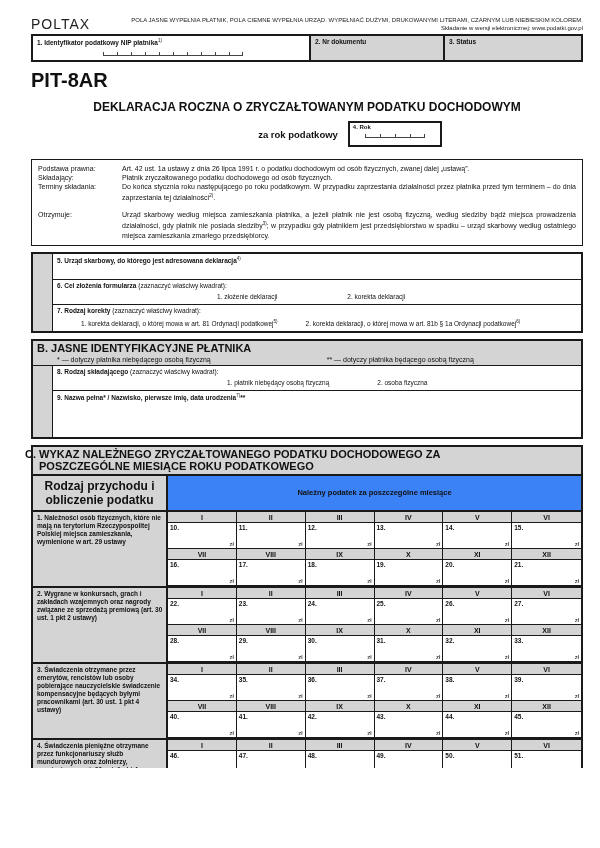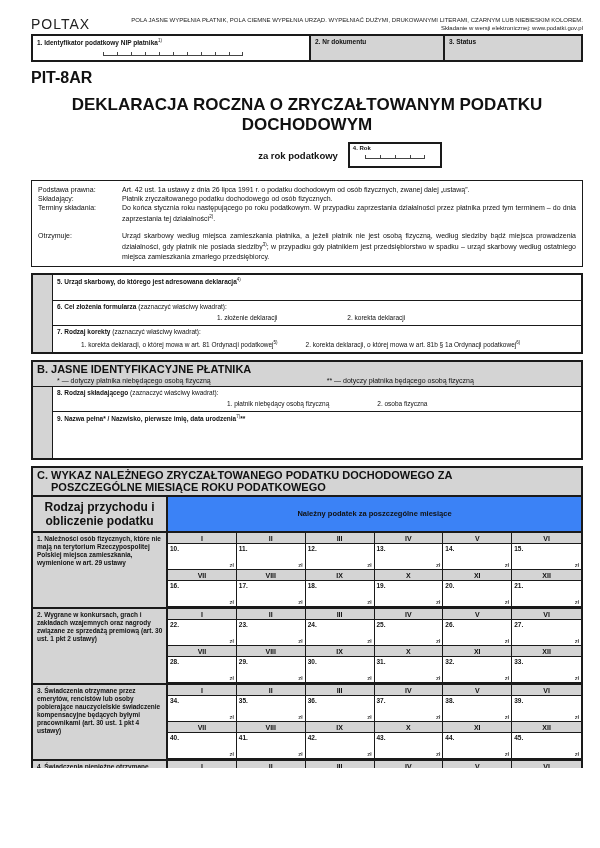--- a/index.html
+++ b/index.html
@@ -23,22 +23,22 @@
 
   
   .comb { display:flex; }
   .comb i { display:block; width:14px; height:4px; border-left:1px solid #444; border-bottom:1px solid #444; }
   .comb i:last-child { border-right:1px solid #444; }
   .comb.nip { margin:6px 0 0 66px; }
   .comb.rok { margin:4px auto 0 auto; width:60px; }
   .comb.rok i { width:15px; }
 
   
-  .form-code { font-size:16px; font-weight:bold; margin-top:7px; }
-  .main-title { text-align:center; font-size:17px; font-weight:bold; margin-top:8px; }
+  .form-code { font-size:20px; font-weight:bold; margin-top:7px; }
+  .main-title { text-align:center; font-size:12px; font-weight:bold; margin-top:8px; }
   .year-row { display:flex; justify-content:center; align-items:center; margin-top:7px; margin-left:40px; }
   .year-prefix { font-size:9.5px; font-weight:bold; margin-right:10px;margin-left:46px; }
   .year-box { width:94px; height:26px; border:2px solid #1a1a1a; padding:1px 3px; }
   .year-box .lbl { font-size:6px; font-weight:bold; }
 
   
   .legal-box { border:1.5px solid #1a1a1a; margin-top:12px; padding:4px 6px 5px 6px;
                font-size:7px; line-height:9px; }
   .legal-row { display:flex; }
   .legal-row.gap { margin-top:8px; }
@@ -63,21 +63,21 @@
   .opts { display:flex; font-size:6.5px; margin-top:4px; }
   .opts.o6 { padding-left:160px; } .opts.o6 .opt2 { margin-left:70px; }
   .opts.o7 { padding-left:24px; margin-top:5px; } .opts.o7 .opt2 { margin-left:28px; }
   .opts.o8 { padding-left:170px; } .opts.o8 .opt2 { margin-left:48px; }
 
   
   .b-notes { display:flex; background:#d4d4d4; font-size:7px; padding:0 4px 2px 24px; }
   .b-notes .n2 { margin-left:116px; }
 
   
-  .sec-header.c { padding-left:18px; text-indent:-14px; max-width:480px; background:transparent; }
+  .sec-header.c { padding-left:6px; text-indent:-14px; max-width:480px; background:transparent; }
   .c-headwrap { background:#d4d4d4; }
   .c-head { display:flex; border-top:2px solid #1a1a1a; }
   .c-head-left { width:135px; flex:0 0 135px; background:#d4d4d4; border-right:2px solid #1a1a1a;
                  font-size:12px; font-weight:bold; text-align:center; padding:3px 6px; }
   .c-head-right { flex:1; background:#3b82f6; font-size:7.5px; font-weight:bold;
                   display:flex; align-items:center; justify-content:center; }
   .c-row { display:flex; border-top:2px solid #1a1a1a; }
   .c-desc { width:135px; flex:0 0 135px; background:#d4d4d4; border-right:2px solid #1a1a1a;
             font-size:6.5px; font-weight:bold; line-height:8px; padding:2px 3px 2px 4px; }
   .c-grid { flex:1; display:grid; grid-template-columns:repeat(6,1fr); grid-auto-rows:auto; }

